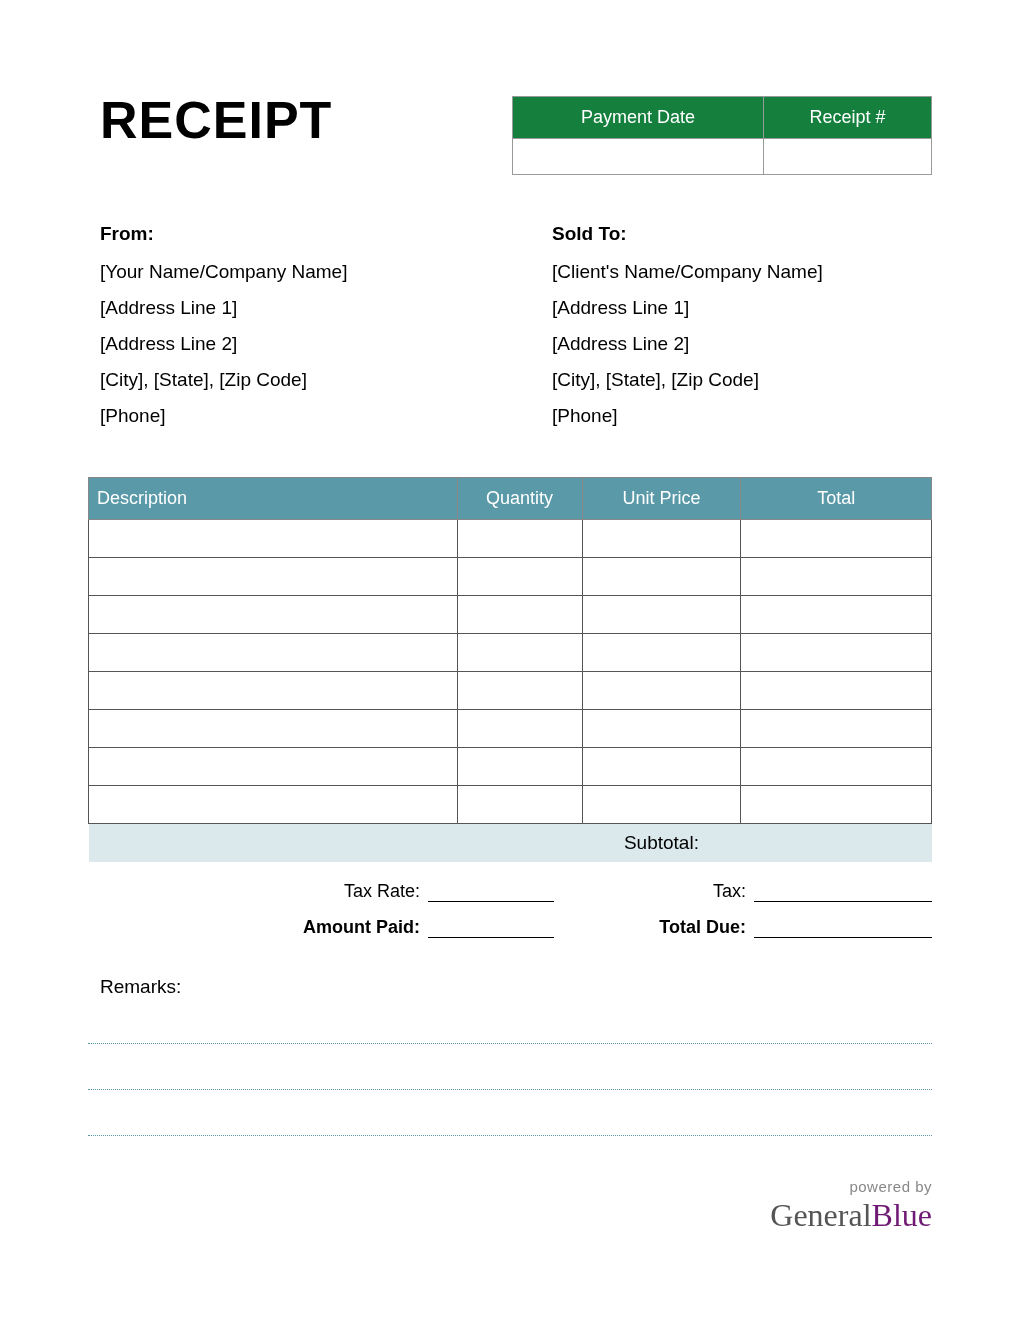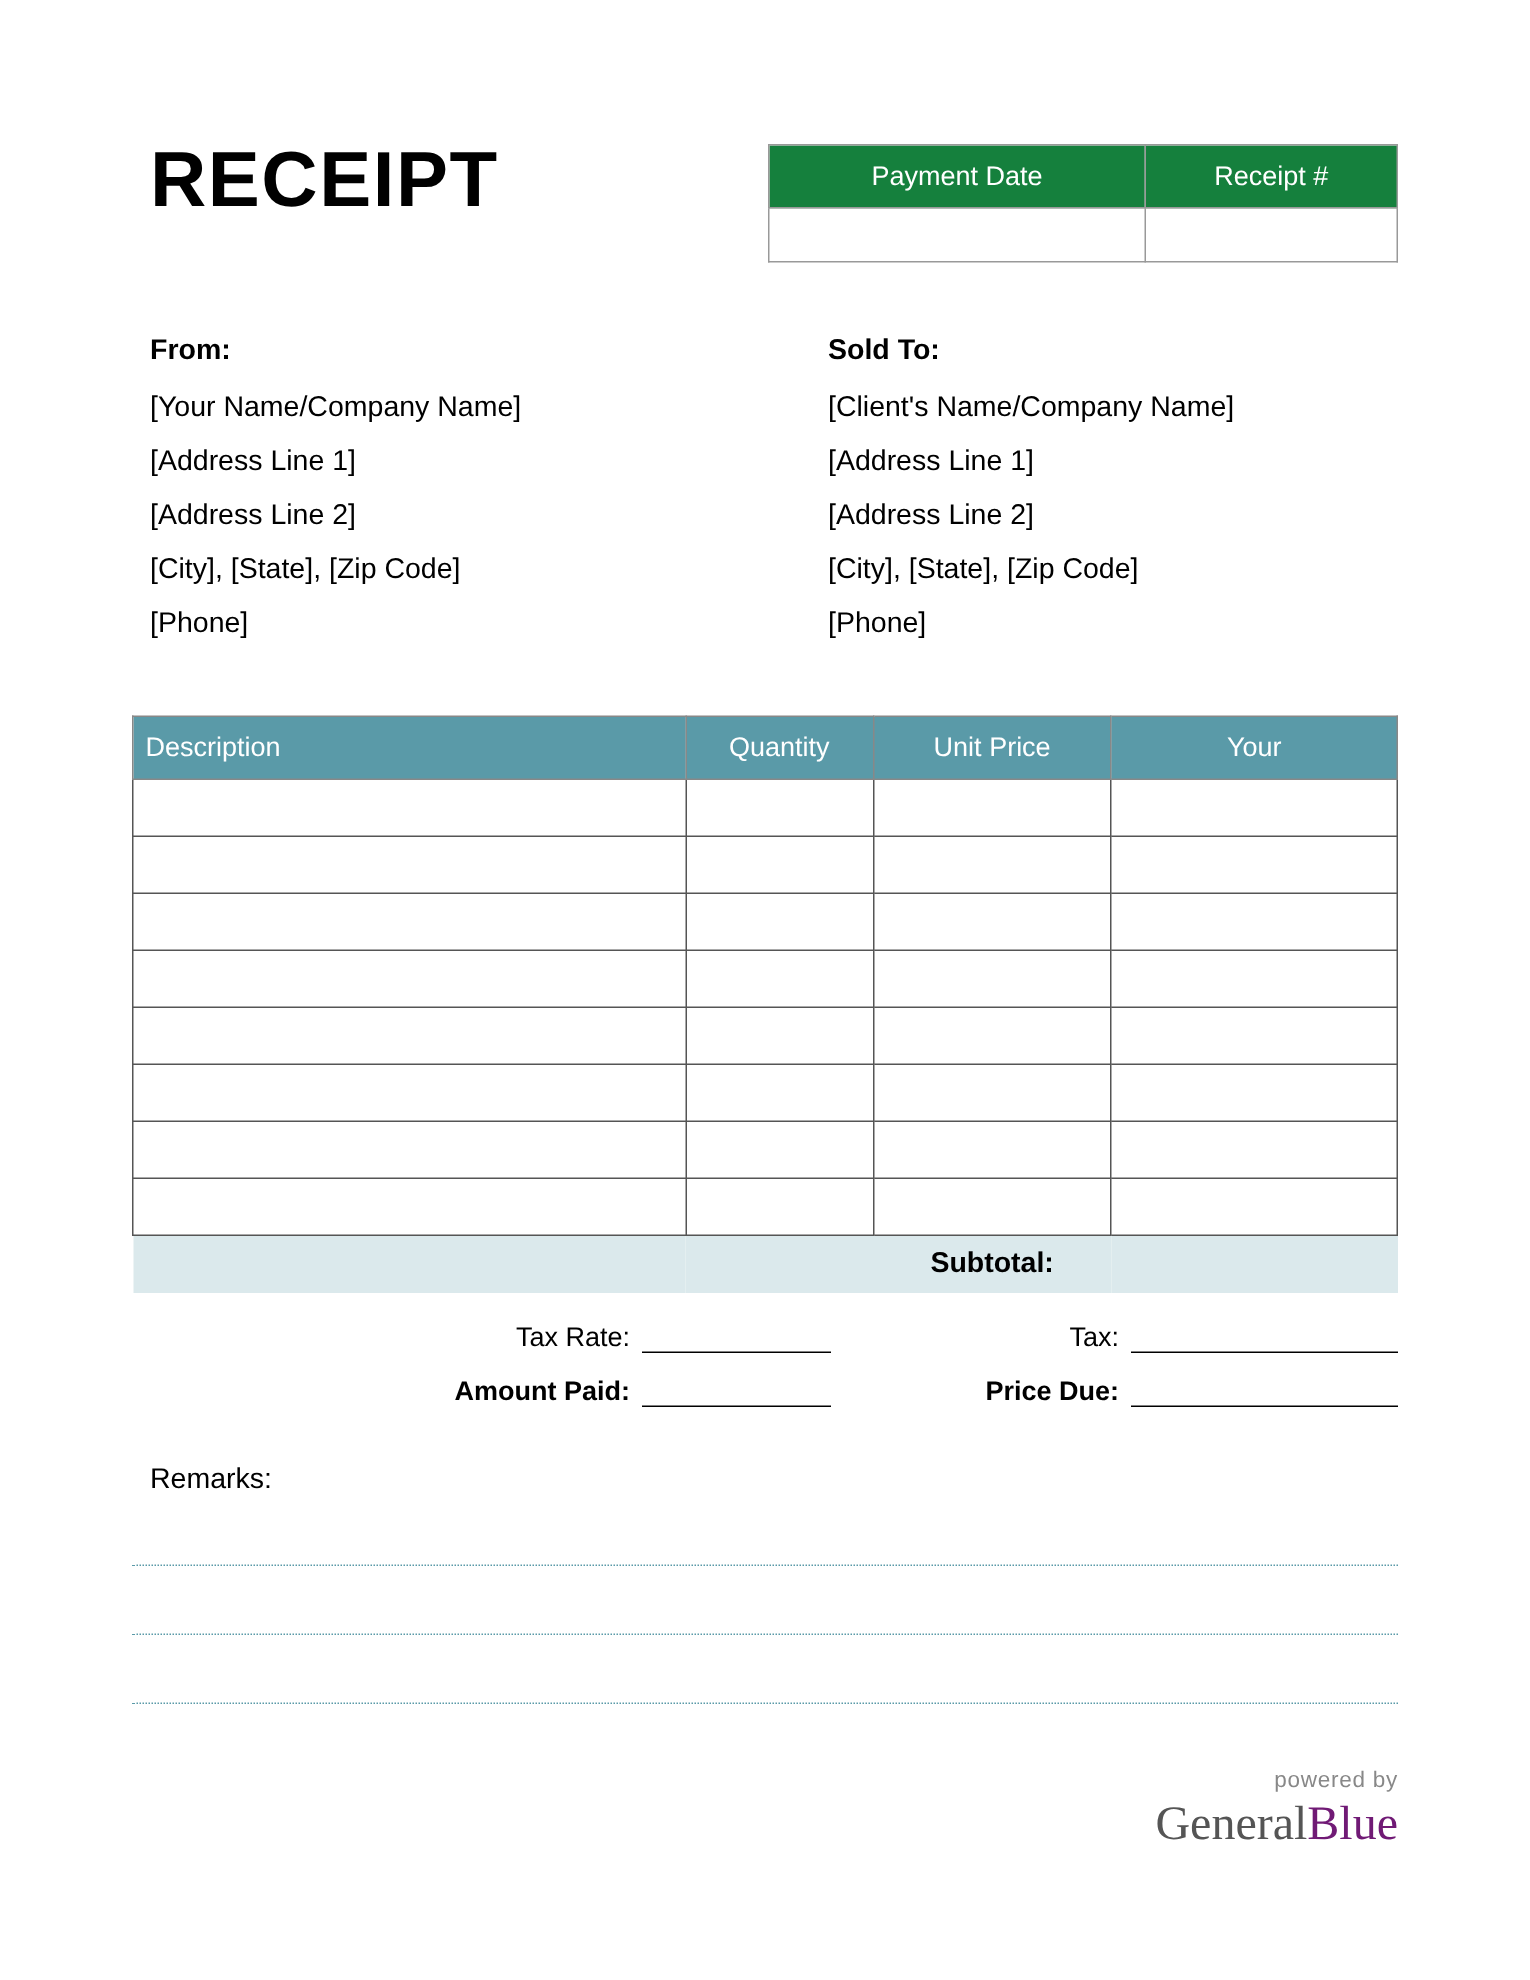--- a/index.html
+++ b/index.html
@@ -21,21 +21,21 @@
     .addr-col { flex: 1; }
     .addr-col-right { margin-left: 60px; }
     .addr-heading { font-weight: bold; font-size: 19px; margin-bottom: 16px; padding-left: 12px; }
     .addr-line { font-size: 19px; margin-bottom: 14px; padding-left: 12px; }
     .items-table { border-collapse: collapse; width: 100%; }
     .items-table th { background: #5a9aa8; color: #fff; font-weight: normal; font-size: 18px; padding: 10px 8px; text-align: center; border: 1px solid #888; }
     .items-table th.desc { text-align: left; width: 348px; }
     .items-table th.qty { width: 118px; }
     .items-table th.price { width: 150px; }
     .items-table th.total { width: 180px; }
-    .items-table td { border: 1px solid #555; height: 38px; background: #fff; font-weight: bold; }
+    .items-table td { border: 1px solid #555; height: 38px; background: #fff; }
     .subtotal-row td { background: #dbe9ec; border: none; font-size: 19px; padding: 8px 12px; }
     .subtotal-label { text-align: center; }
     .totals-section { margin-top: 18px; }
     .totals-row { display: flex; align-items: flex-end; margin-bottom: 14px; }
     .totals-row .label1 { flex: 0 0 340px; text-align: right; font-size: 18px; padding-right: 8px; }
     .totals-row .input1 { flex: 0 0 126px; border-bottom: 1.5px solid #000; height: 22px; }
     .totals-row .gap { flex: 0 0 50px; }
     .totals-row .label2 { flex: 0 0 150px; text-align: right; font-size: 18px; padding-right: 8px; }
     .totals-row .input2 { flex: 1; border-bottom: 1.5px solid #000; height: 22px; }
     .totals-row .bold { font-weight: bold; }
@@ -84,21 +84,21 @@
     <div class="addr-line">[Phone]</div>
   </div>
 </div>
 
 <table class="items-table">
   <tbody>
       <tr>
     <th class="desc">Description</th>
     <th class="qty">Quantity</th>
     <th class="price">Unit Price</th>
-    <th class="total">Your</th>
+    <th class="total">Total</th>
   </tr>
   <tr>
         <td></td>
         <td></td>
         <td></td>
         <td></td>
       </tr>
   <tr>
         <td></td>
         <td></td>
@@ -155,21 +155,21 @@
     <div class="label1">Tax Rate:</div>
     <div class="input1"></div>
     <div class="gap"></div>
     <div class="label2">Tax:</div>
     <div class="input2"></div>
   </div>
   <div class="totals-row">
     <div class="label1 bold">Amount Paid:</div>
     <div class="input1"></div>
     <div class="gap"></div>
-    <div class="label2 bold">Price Due:</div>
+    <div class="label2 bold">Total Due:</div>
     <div class="input2"></div>
   </div>
 </div>
 
 <div class="remarks-label">Remarks:</div>
 <div class="remarks-line"></div>
 <div class="remarks-line"></div>
 <div class="remarks-line"></div>
 
 <div class="footer">

